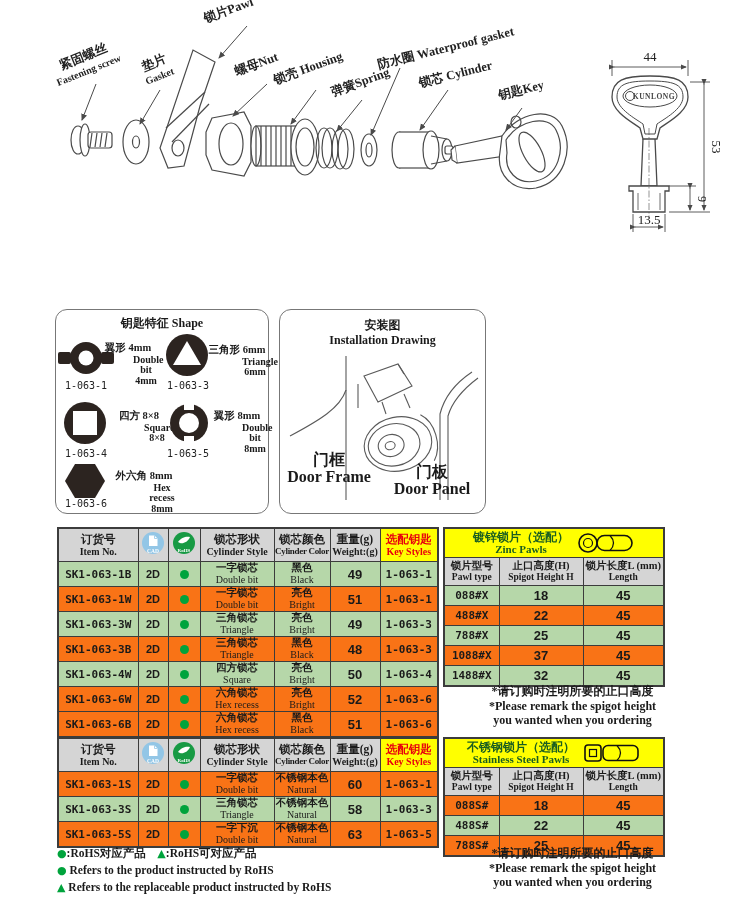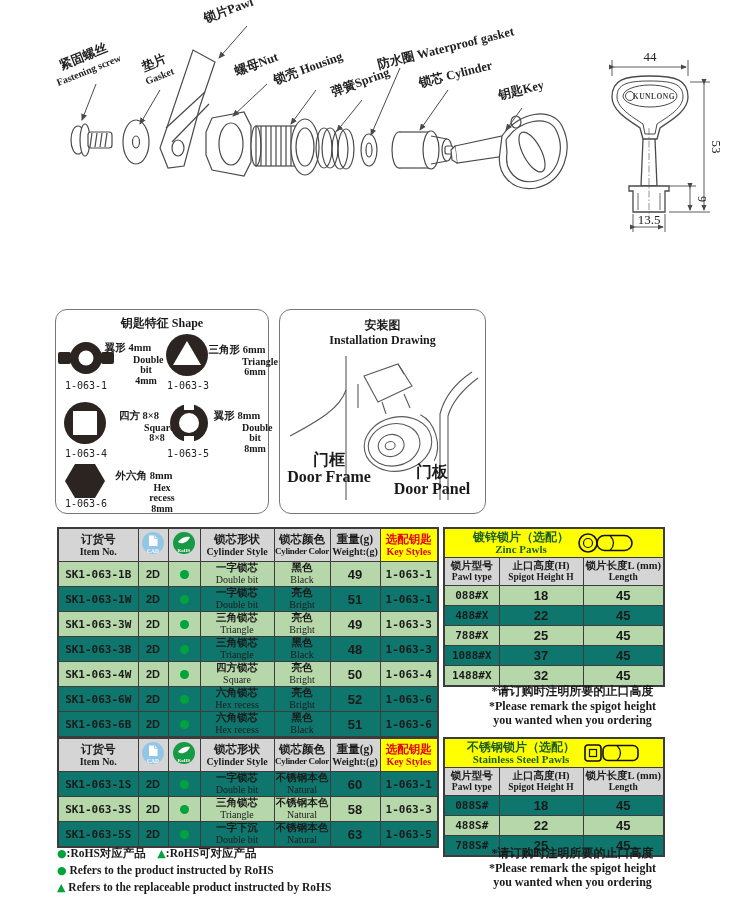--- a/index.html
+++ b/index.html
@@ -19,21 +19,21 @@
   .shape-code{position:absolute;font-family:"DejaVu Sans Mono", monospace;font-size:10px;
               letter-spacing:0;text-align:center;color:#222;}
   .shape-label{position:absolute;text-align:center;line-height:1.2;}
   .shape-label .zh{font-size:10.5px;font-weight:bold;}
   .shape-label .en{font-size:10px;font-weight:bold;margin-left:36px;}
   .inst-label{position:absolute;text-align:center;line-height:1.15;font-weight:bold;}
   .inst-label .zh{font-size:16px;}
   .inst-label .en{font-size:16px;}
 
   
-  table{border-collapse:collapse;table-layout:fixed;position:absolute;background:#0f766e;}
+  table{border-collapse:collapse;table-layout:fixed;position:absolute;background:#f97316;}
   th,td{border:1px solid #3c3c3c;text-align:center;vertical-align:middle;padding:0;overflow:hidden;}
   table{border:2px solid #3c3c3c;}
   thead th{background:#d5d5d5;}
   .main-t thead th{height:32px;}
   .main-t td{height:24px;}
   tr.g td{background:#b6d7a9;}
   .zh{font-weight:bold;font-size:11px;line-height:1.2;}
   .en{font-size:10px;line-height:1.05;}
   .en.sq{font-size:9px;letter-spacing:-0.3px;}
   th .zh{font-size:11.5px;}

